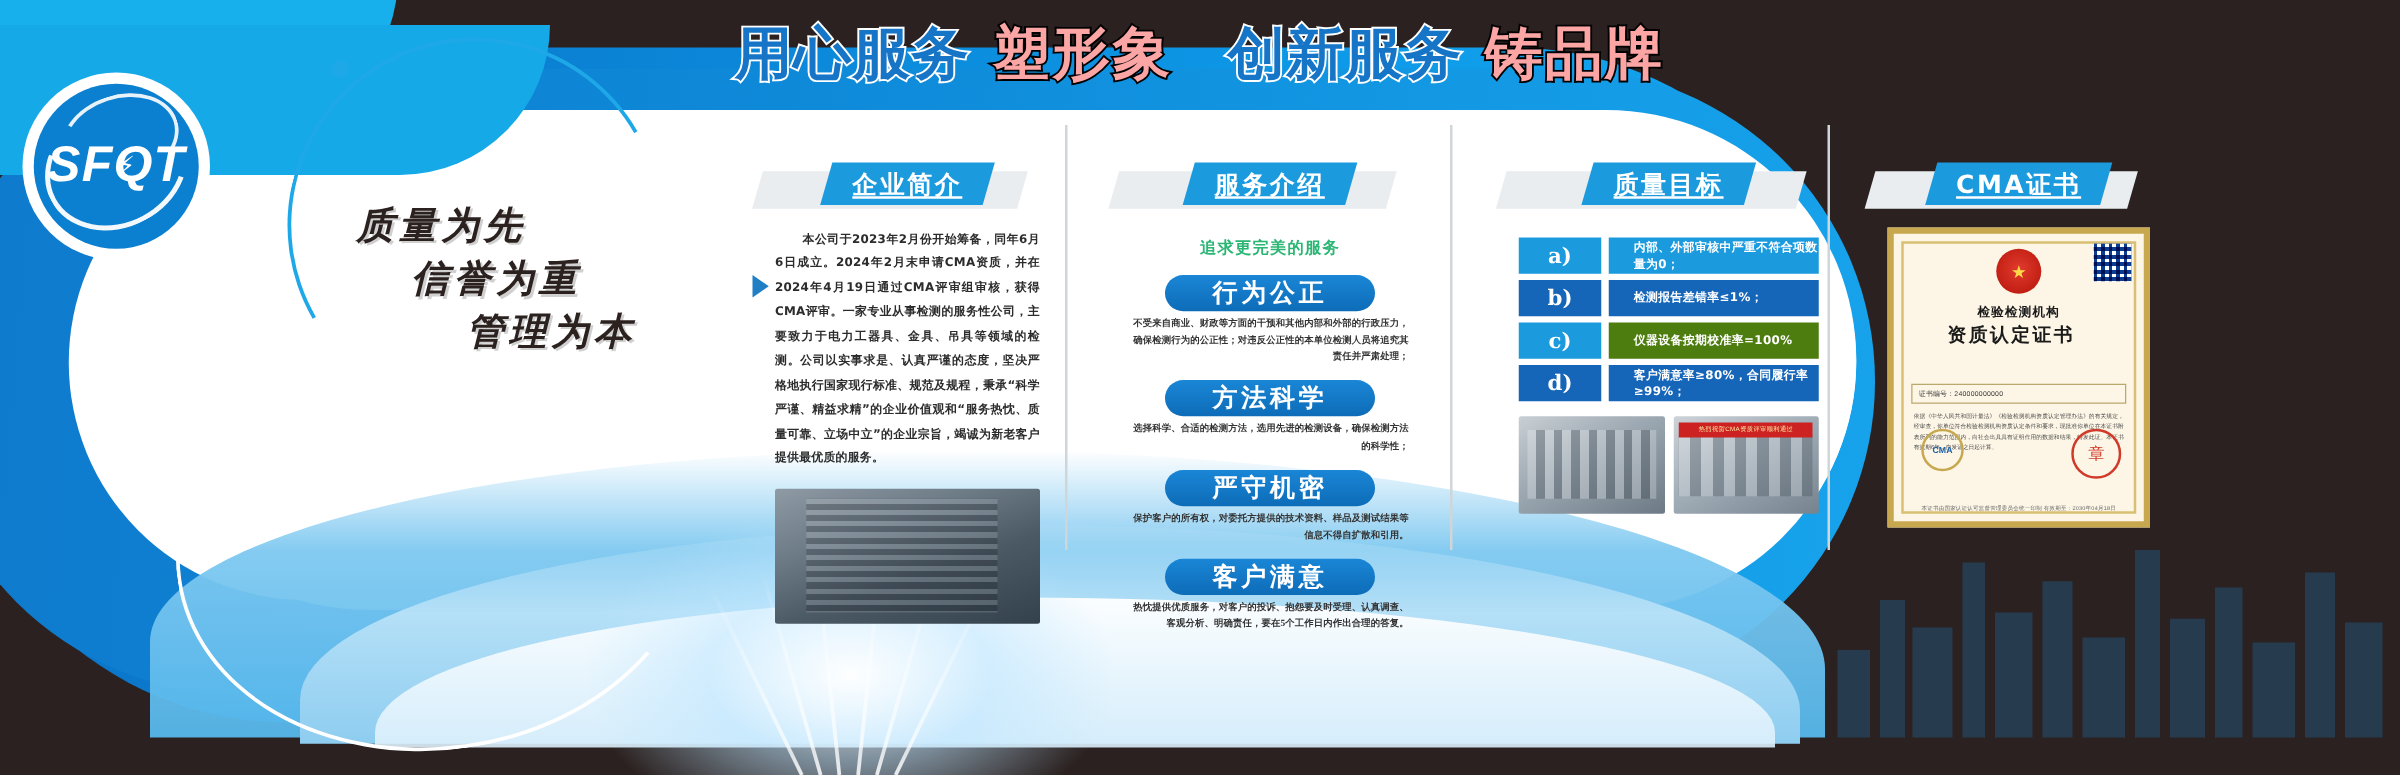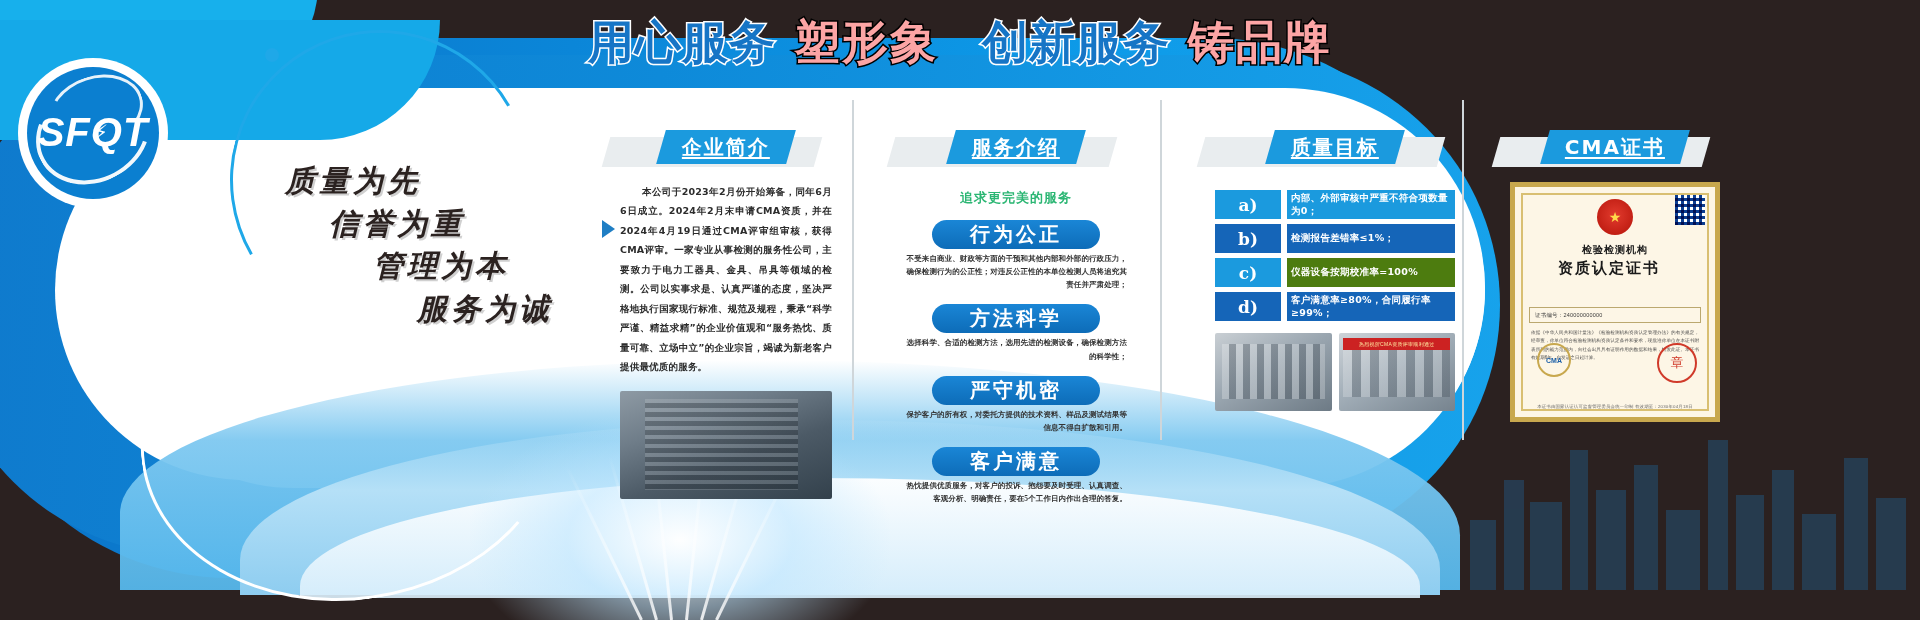--- a/index.html
+++ b/index.html
@@ -188,21 +188,21 @@
   }
 
   
   .goal-row{ display:flex; margin-bottom:5px; height:29px; }
   .goal-k{
     width:66px; display:flex; align-items:center; justify-content:center;
     color:#fff; font-size:17px; font-weight:bold;
     font-family:"DejaVu Serif","Liberation Serif",serif;
   }
   .goal-v{
-    flex:1; margin-left:6px; display:flex; align-items:center; padding-left:4px;
+    flex:1; margin-left:6px; display:flex; align-items:center; padding-left:20px;
     color:#fff; font-size:9.5px; font-weight:bold; letter-spacing:.3px;
     font-family:"DejaVu Sans","Liberation Sans",sans-serif;
   }
   .goal-photos{ display:flex; gap:7px; margin-top:12px; }
   .goal-photos .photo{ margin-top:0; height:78px; }
 
   
   .cert{
     margin-top:18px; width:100%; height:240px; background:#fdf6e6;
     border:5px solid #c8a84e; position:relative; padding:8px;
@@ -301,21 +301,20 @@
     <span class="ht-blue">用心服务</span>
     <span class="ht-white">塑形象</span>
     <span class="ht-blue" style="margin-left:26px;">创新服务</span>
     <span class="ht-white">铸品牌</span>
   </div>
 
   <div class="slogan">
     <div class="sl1">质量为先</div>
     <div class="sl2">信誉为重</div>
     <div class="sl3">管理为本</div>
-    <div class="sl4">服务为诚</div>
   </div>
 
   <div class="divider" style="left:852px;"></div>
   <div class="divider" style="left:1160px;"></div>
   <div class="divider" style="left:1462px;"></div>
 
   <div class="panel" style="left:620px;width:212px;">
     <div class="tag">
       <div class="shadow"></div>
       <div class="body">

